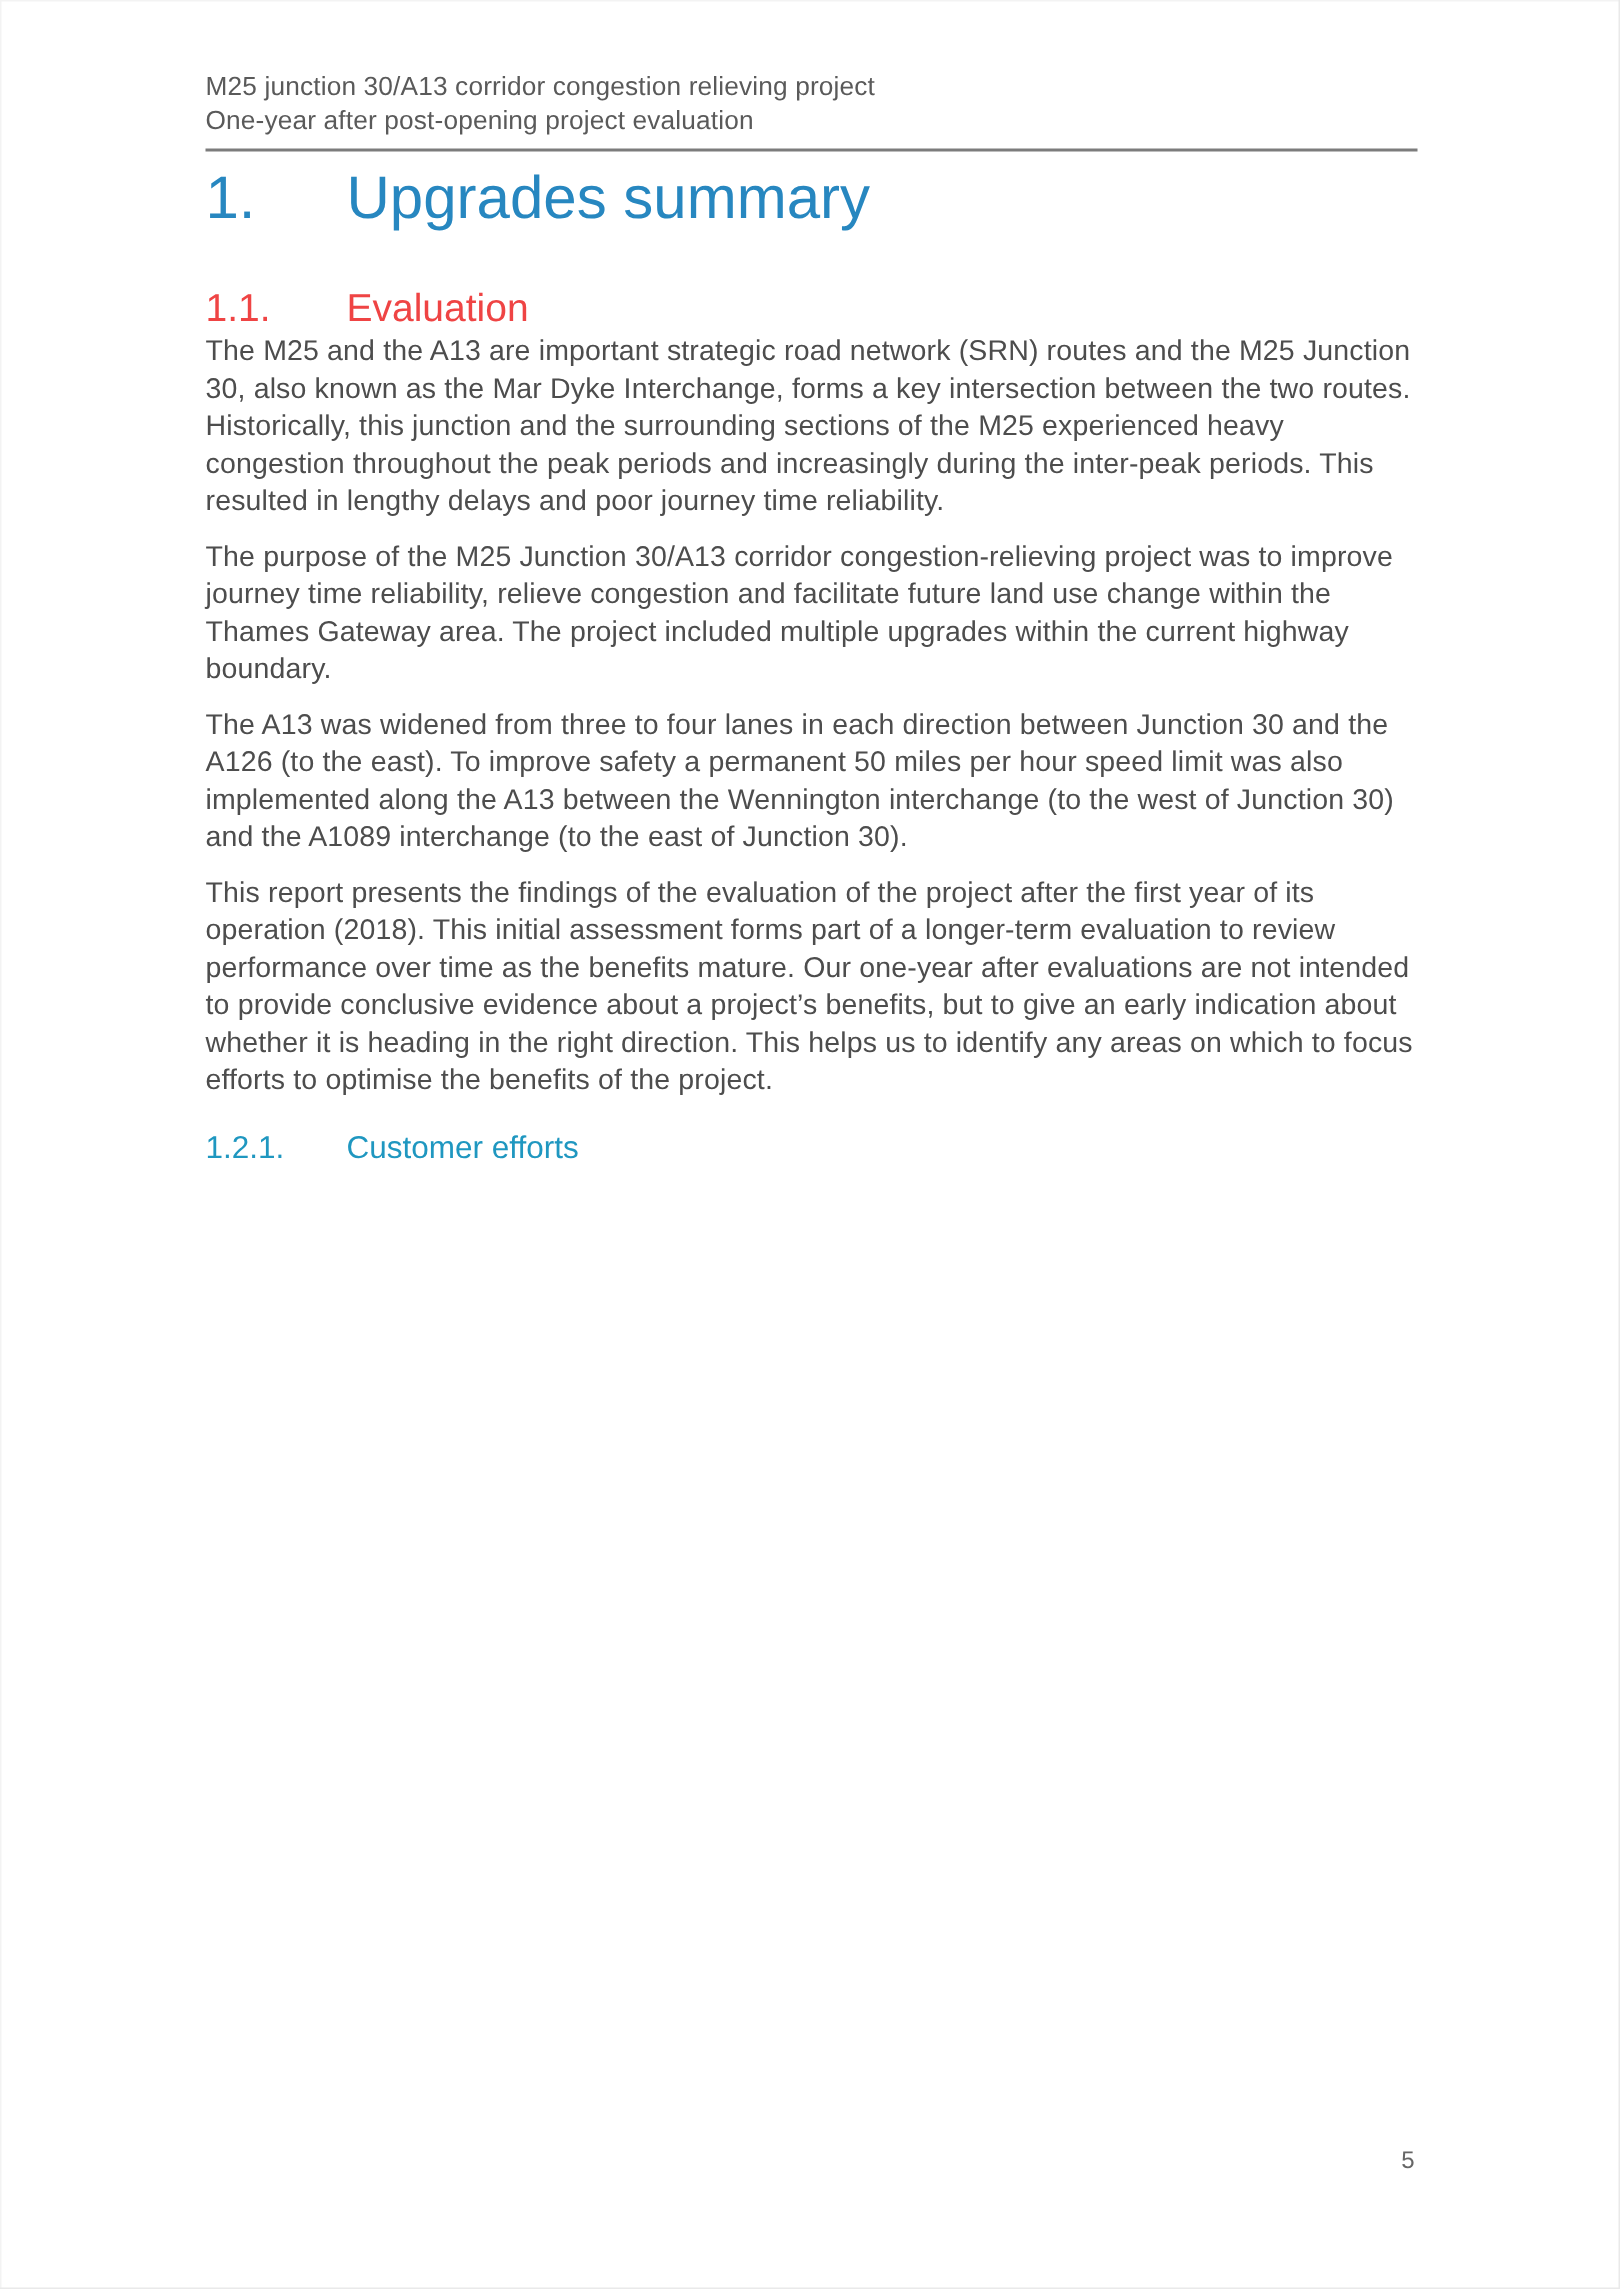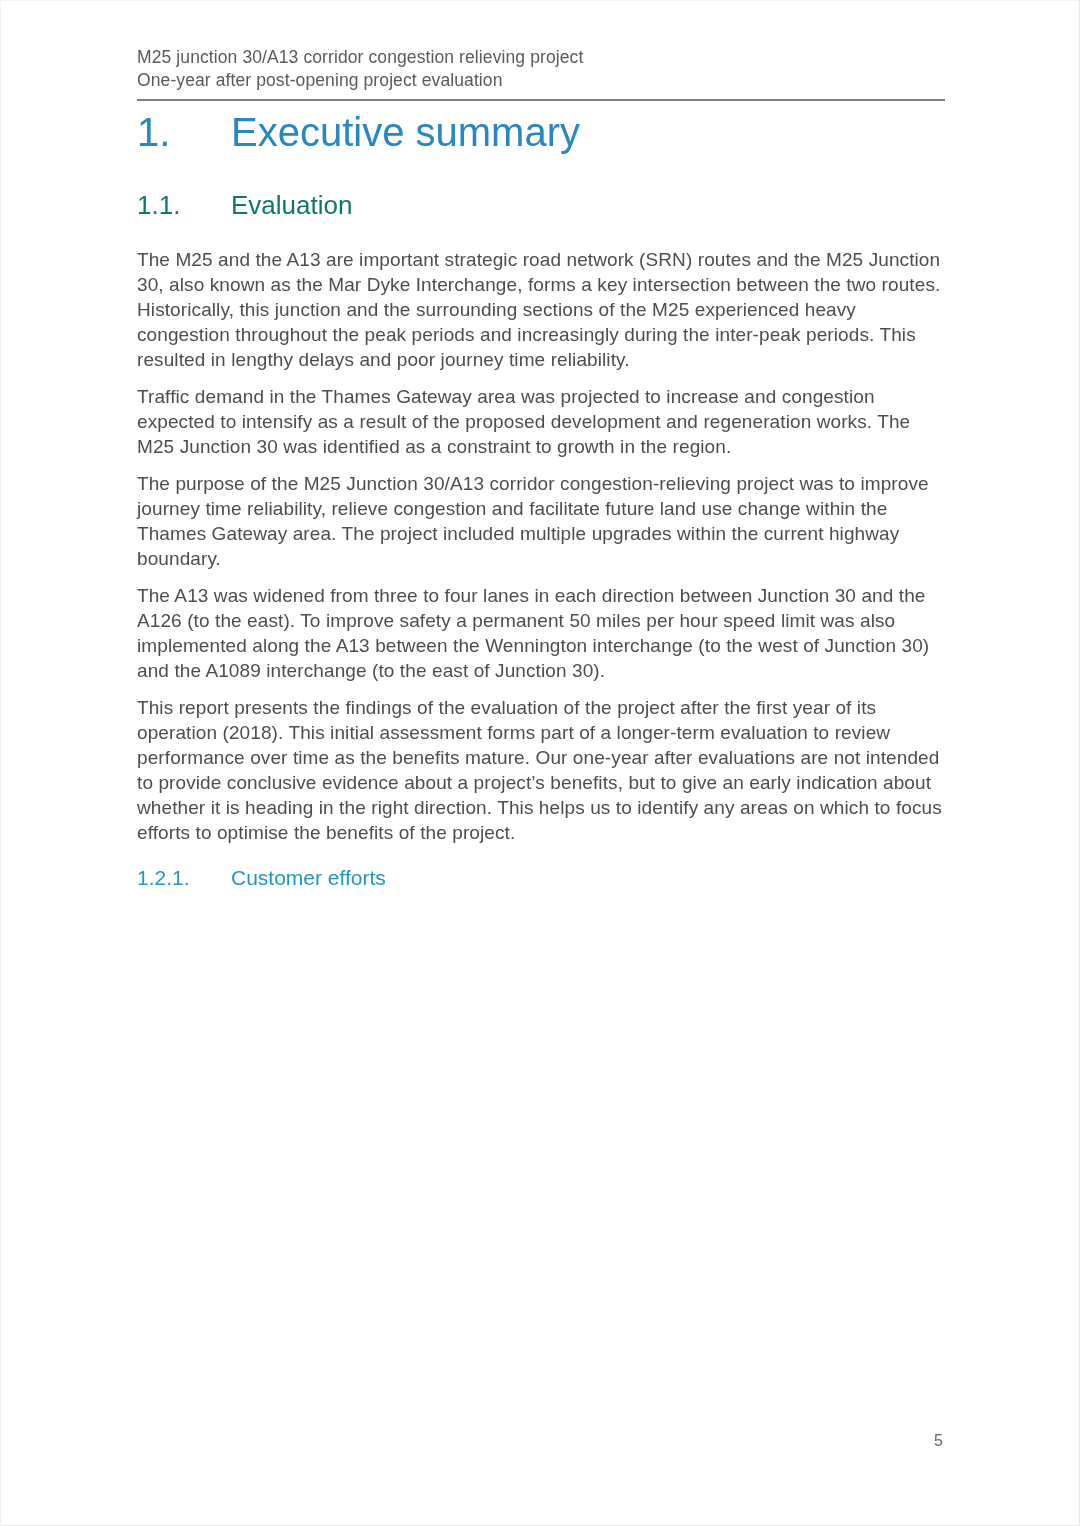--- a/index.html
+++ b/index.html
@@ -48,21 +48,21 @@
     font-size: 40px;
     font-weight: 400;
     color: #2787c0;
     line-height: 46px;
   }
 
   h2.doc-h2 {
     margin-top: 35px;
     font-size: 26px;
     font-weight: 400;
-    color: #0f766e;
+    color: #ef4444;
     line-height: 31px;
   }
 
   h3.doc-h3 {
     margin-top: 19px;
     font-size: 21px;
     font-weight: 400;
     color: #1f97c0;
     line-height: 27px;
     align-items: flex-end;
@@ -70,21 +70,21 @@
 
   
   p.body-para {
     margin-top: 12px;
     font-size: 19px;
     line-height: 25px;
     color: #4d4d4d;
     letter-spacing: 0.1px;
     text-align: left;
   }
-  p.first-after-heading { margin-top: 26px; }
+  p.first-after-heading { margin-top: 1px; }
 
   
   .page-footer {
     position: absolute;
     top: 1432px;
     right: 137px;
     font-size: 16px;
     color: #666666;
   }
 </style>
@@ -95,30 +95,29 @@
   <div class="content">
 
     <div class="running-header">
       <div>M25 junction 30/A13 corridor congestion relieving project</div>
       <div>One-year after post-opening project evaluation</div>
     </div>
     <div class="header-rule"></div>
 
     <h1 class="doc-h1 hrow">
       <span class="hnum">1.</span>
-      <span>Executive summary</span>
+      <span>Upgrades summary</span>
     </h1>
 
     <h2 class="doc-h2 hrow">
       <span class="hnum">1.1.</span>
       <span>Evaluation</span>
     </h2>
 
     <p class="body-para first-after-heading">The M25 and the A13 are important strategic road network (SRN) routes and the M25 Junction 30, also known as the Mar Dyke Interchange, forms a key intersection between the two routes. Historically, this junction and the surrounding sections of the M25 experienced heavy congestion throughout the peak periods and increasingly during the inter-peak periods. This resulted in lengthy delays and poor journey time reliability.</p>
-    <p class="body-para">Traffic demand in the Thames Gateway area was projected to increase and congestion expected to intensify as a result of the proposed development and regeneration works. The M25 Junction 30 was identified as a constraint to growth in the region.</p>
     <p class="body-para">The purpose of the M25 Junction 30/A13 corridor congestion-relieving project was to improve journey time reliability, relieve congestion and facilitate future land use change within the Thames Gateway area. The project included multiple upgrades within the current highway boundary.</p>
     <p class="body-para">The A13 was widened from three to four lanes in each direction between Junction 30 and the A126 (to the east). To improve safety a permanent 50 miles per hour speed limit was also implemented along the A13 between the Wennington interchange (to the west of Junction 30) and the A1089 interchange (to the east of Junction 30).</p>
     <p class="body-para">This report presents the findings of the evaluation of the project after the first year of its operation (2018). This initial assessment forms part of a longer-term evaluation to review performance over time as the benefits mature. Our one-year after evaluations are not intended to provide conclusive evidence about a project’s benefits, but to give an early indication about whether it is heading in the right direction. This helps us to identify any areas on which to focus efforts to optimise the benefits of the project.</p>
 
 
     <h3 class="doc-h3 hrow">
       <span class="hnum">1.2.1.</span>
       <span>Customer efforts</span>
     </h3>
 

